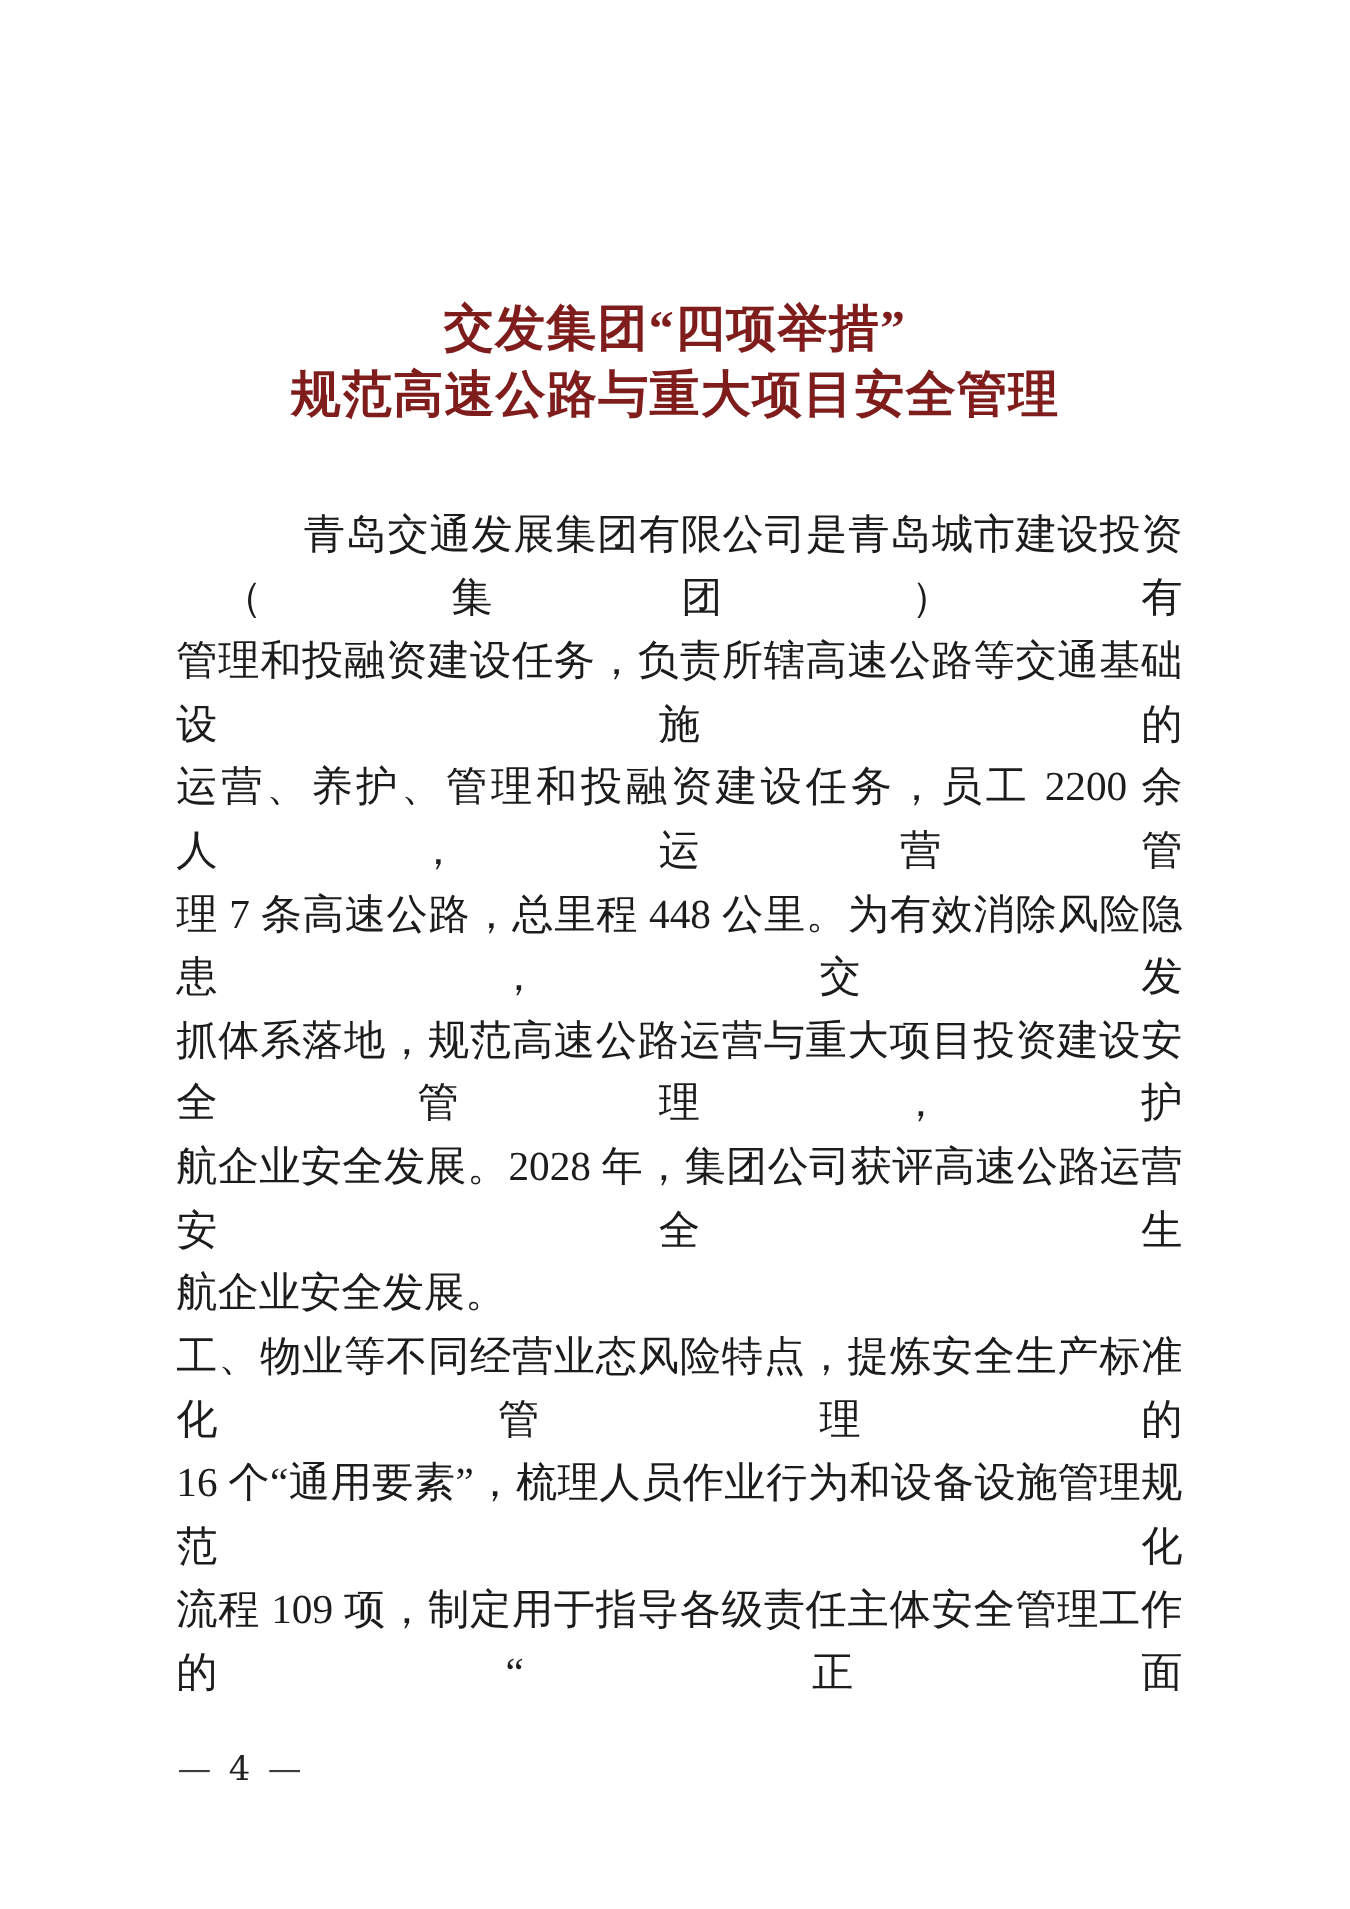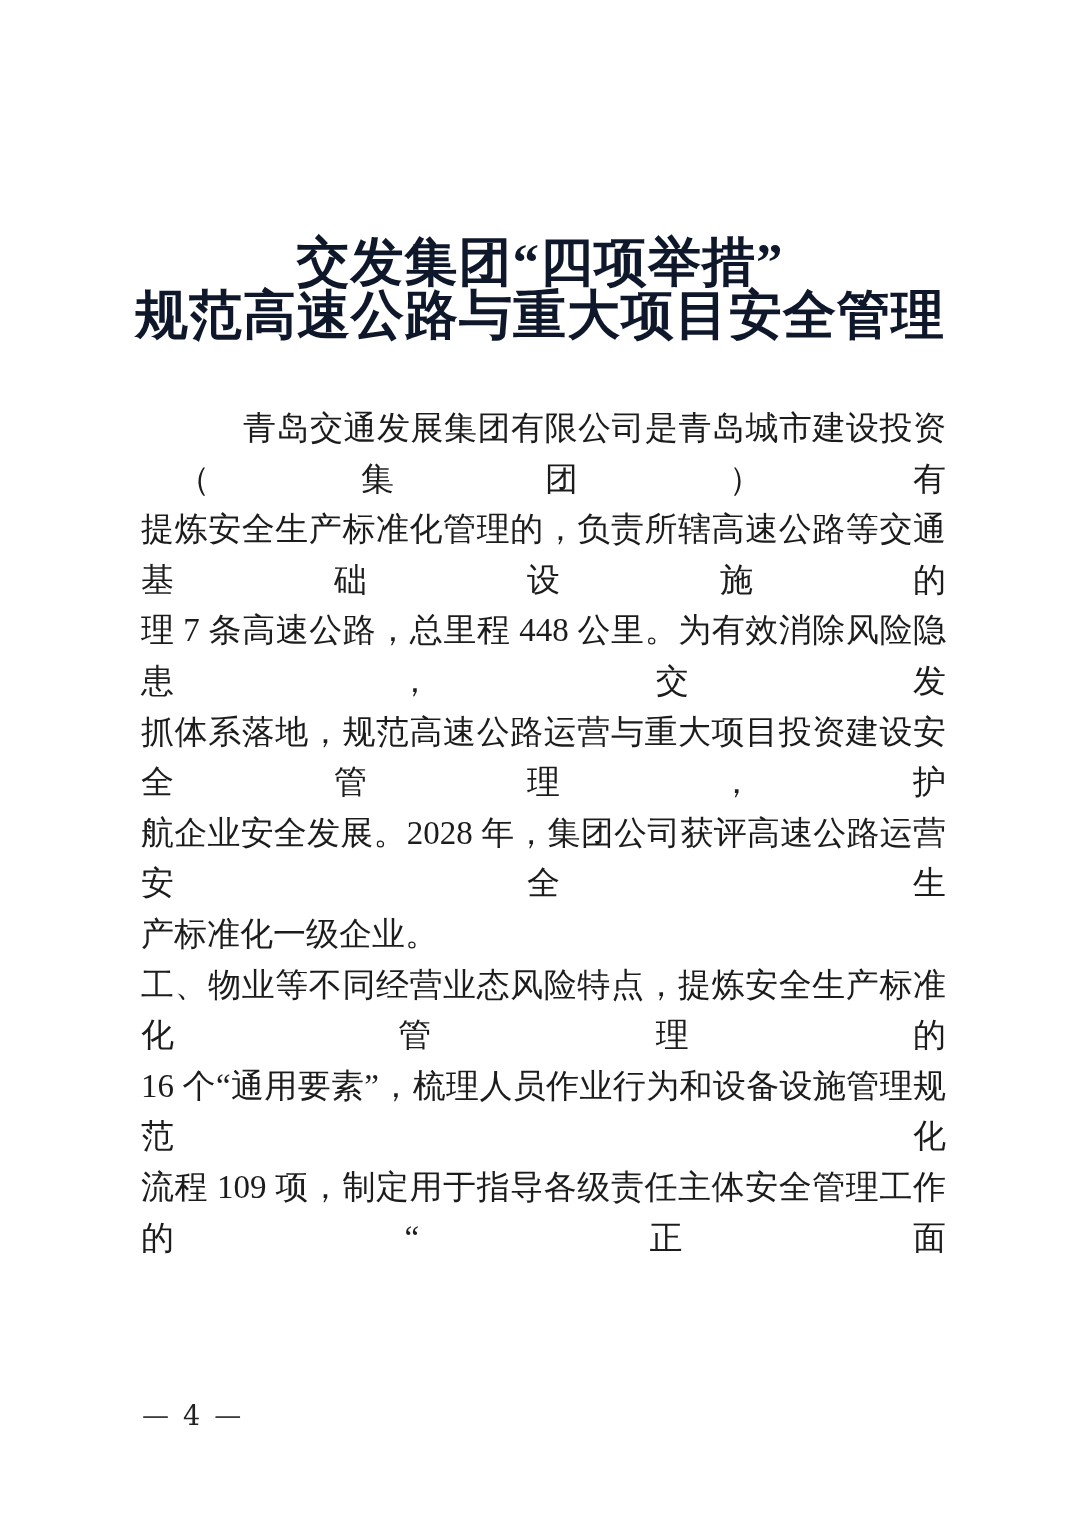--- a/index.html
+++ b/index.html
@@ -13,23 +13,23 @@
   .page {
     position: absolute; inset: 0;
     background: #ffffff;
   }
   .doc-title {
     position: absolute;
     left: 0; top: 236px; width: 1080px;
     text-align: center;
     font-family: "Liberation Serif", "DejaVu Serif", serif;
     font-weight: 700;
-    font-size: 53px;
+    font-size: 40px;
     line-height: 53px;
-    color: #0f172a;
+    color: #7f1d1d;
     letter-spacing: 1px;
   }
   .body-text {
     position: absolute;
     left: 141px; top: 403px; width: 805px;
     font-size: 33px;
     line-height: 50.6px;
     color: #1c1c1c;
   }
   .line {
@@ -58,25 +58,26 @@
 
 <div class="page">
 
   <div class="doc-title">
     <div>交发集团“四项举措”</div>
     <div>规范高速公路与重大项目安全管理</div>
   </div>
 
   <div class="body-text">
       <div class="line indent"><span>青岛交通发展集团有限公司是青岛城市建设投资（集团）有</span></div>
-      <div class="line"><span>提炼安全生产标准化管理的，负责所辖高速公路等交通基础设施的</span></div>
+      <div class="line"><span>管理和投融资建设任务，负责所辖高速公路等交通基础设施的</span></div>
+      <div class="line"><span>运营、养护、管理和投融资建设任务，员工 2200 余人，运营管</span></div>
       <div class="line"><span>理 7 条高速公路，总里程 448 公里。为有效消除风险隐患，交发</span></div>
       <div class="line"><span>抓体系落地，规范高速公路运营与重大项目投资建设安全管理，护</span></div>
       <div class="line"><span>航企业安全发展。2028 年，集团公司获评高速公路运营安全生</span></div>
-      <div class="line end"><span>产标准化一级企业。</span></div>
+      <div class="line end"><span>航企业安全发展。</span></div>
       <div class="line"><span>工、物业等不同经营业态风险特点，提炼安全生产标准化管理的</span></div>
       <div class="line"><span>16 个“通用要素”，梳理人员作业行为和设备设施管理规范化</span></div>
       <div class="line"><span>流程 109 项，制定用于指导各级责任主体安全管理工作的“正面</span></div>
     </div>
 
   <div class="page-footer"><span>—</span><span class="num">4</span><span>—</span></div>
 
 </div>
 
 </body></html>

